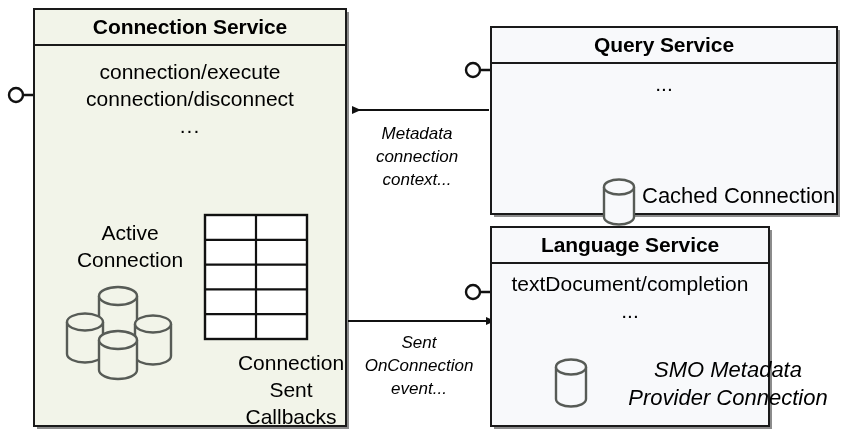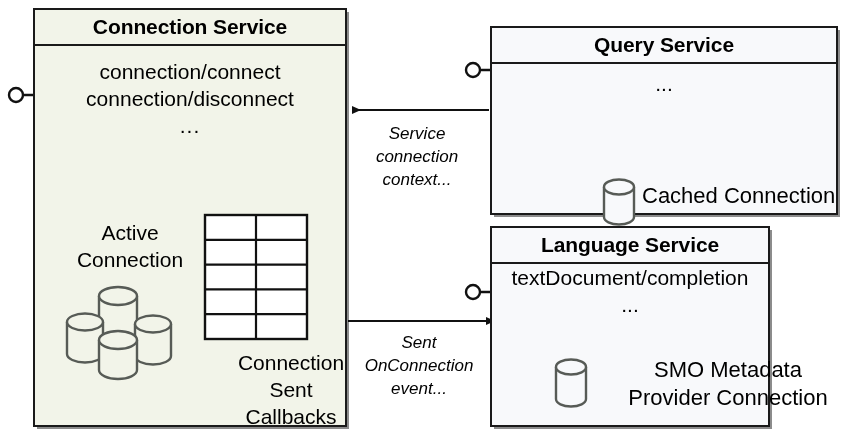--- a/index.html
+++ b/index.html
@@ -26,32 +26,32 @@
   #lang-service{left:490px;top:226px;width:280px;height:201px;background:#f8f9fb;}
   #lang-service .hdr{height:36px;font-size:21px;}
   #lang-service .body{height:161px;}
 
   
   .ops{position:absolute;width:100%;text-align:center;color:#000;
        font-size:21px;line-height:27px;}
   #conn-ops{top:12px;}
   #conn-ops .ell{letter-spacing:1px;}
   #query-ops{top:6px;}
-  #lang-ops{top:0;}
+  #lang-ops{top:6px;}
   .ell{display:block;}
 
   
   .artifact-label{position:absolute;text-align:center;color:#000000;
                   font-size:21px;line-height:27px;}
 
   #active-conn-label{left:14px;top:173px;width:162px;}
   #cb-label{left:178px;top:303px;width:156px;}
 
   #cached-label{left:150px;top:118px;width:196px;font-size:22px;text-align:left;}
-  #smo-label{left:128px;top:92px;width:216px;font-size:22px;line-height:28px;text-align:center;}
+  #smo-label{left:128px;top:92px;width:216px;font-size:22px;line-height:28px;text-align:center;font-style:italic;}
 
   
   svg.layer{position:absolute;left:0;top:0;width:846px;height:436px;
             overflow:visible;pointer-events:none;}
   .ico{position:absolute;}
 
   
   .conn-caption{position:absolute;text-align:center;font-style:italic;
                 color:#000;font-size:17px;line-height:23px;}
   #cap-requests{left:352px;top:122px;width:130px;}
@@ -94,21 +94,21 @@
       <line x1="481" y1="292" x2="519" y2="292" stroke="#111111" stroke-width="2.6"></line>
       <circle cx="473" cy="292" r="7" fill="#ffffff" stroke="#111111" stroke-width="2.4"></circle>
     </g>
   </svg>
 
   <div class="box" id="conn-service">
     <div class="hdr">Connection Service</div>
     <div class="body">
 
       <div class="ops" id="conn-ops">
-        <span>connection/connect</span><br>
+        <span>connection/execute</span><br>
         <span>connection/disconnect</span>
         <span class="ell">...</span>
       </div>
 
       <div class="artifact-label" id="active-conn-label">
         <span>Active</span><br>
         <span>Connection</span>
       </div>
 
       <svg class="ico" style="left:18px;top:228px;" width="152" height="112" viewBox="0 0 152 112">
@@ -181,21 +181,21 @@
       </svg>
 
       <div class="artifact-label" id="smo-label">
         <span>SMO Metadata</span><br>
         <span>Provider Connection</span>
       </div>
     </div>
   </div>
 
   <div class="conn-caption" id="cap-requests">
-    <span>Service</span><br>
+    <span>Metadata</span><br>
     <span>connection</span><br>
     <span>context...</span>
   </div>
 
   <div class="conn-caption" id="cap-sent">
     <span>Sent</span><br>
     <span>OnConnection</span><br>
     <span>event...</span>
   </div>
 

